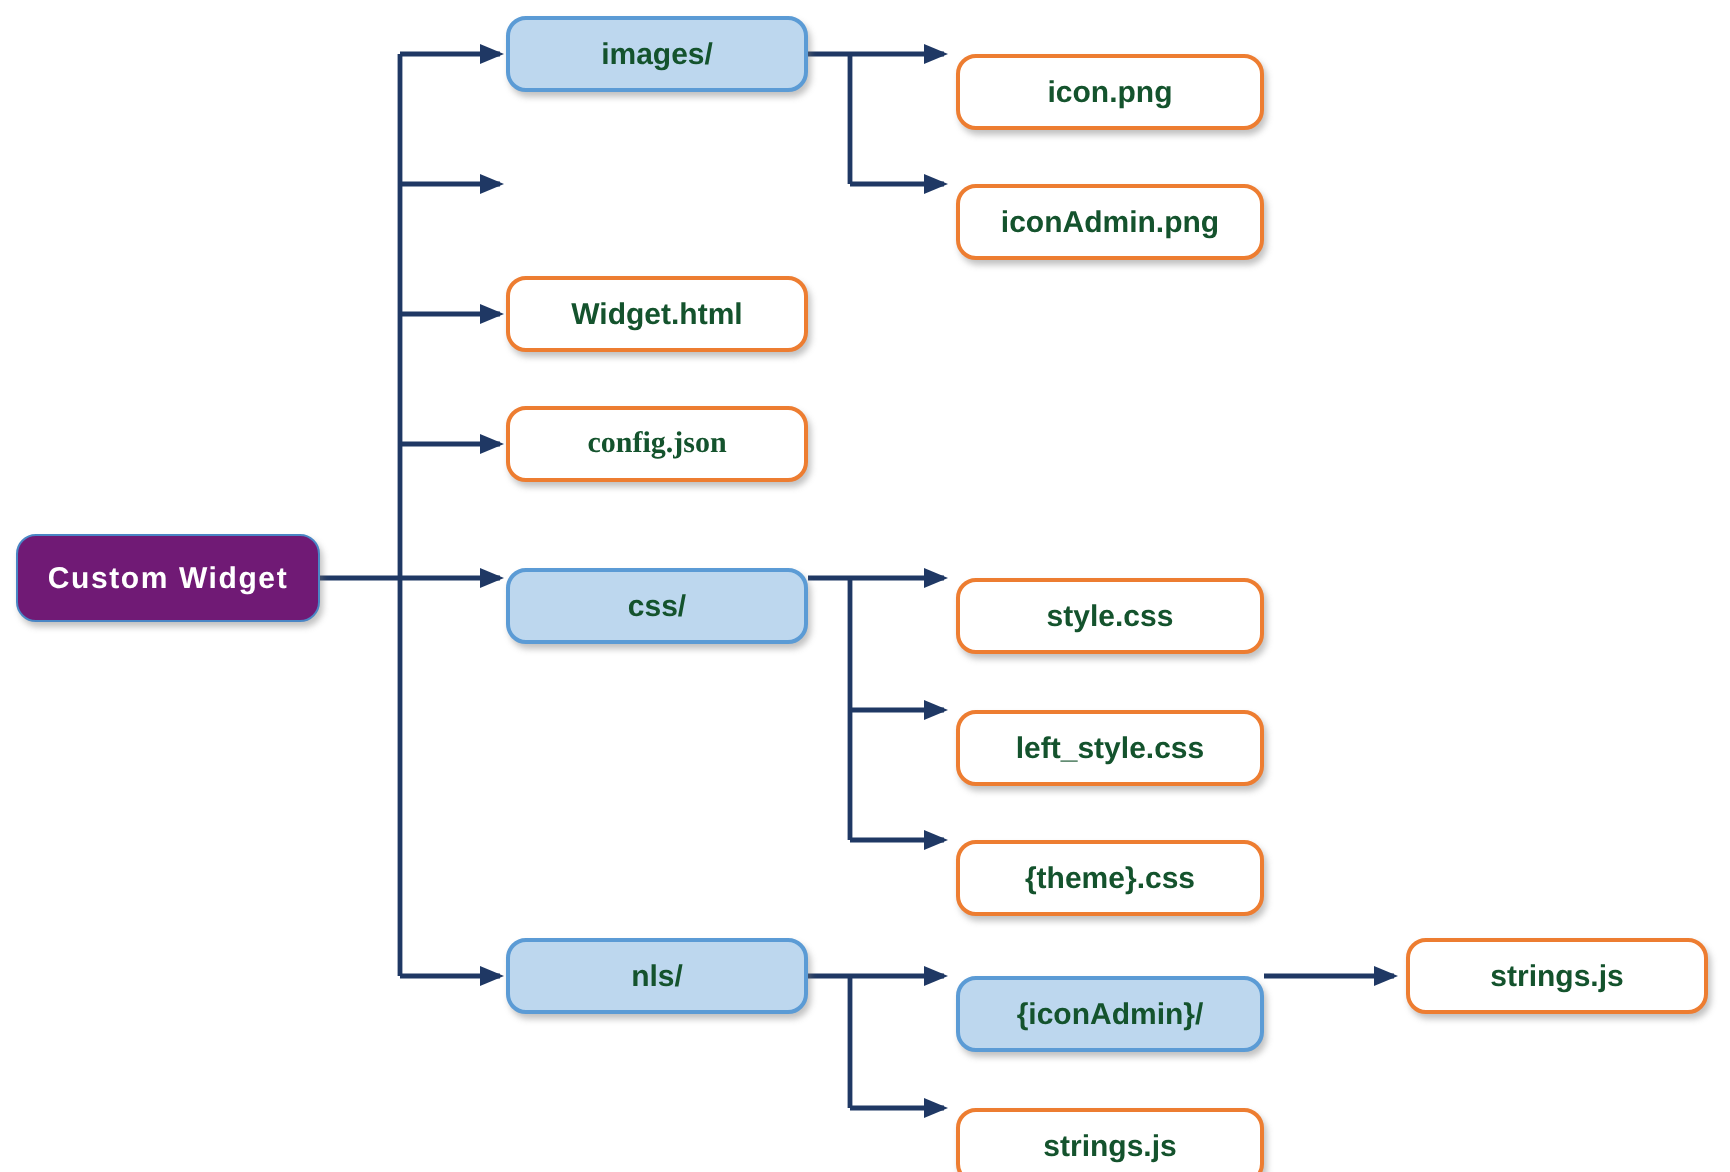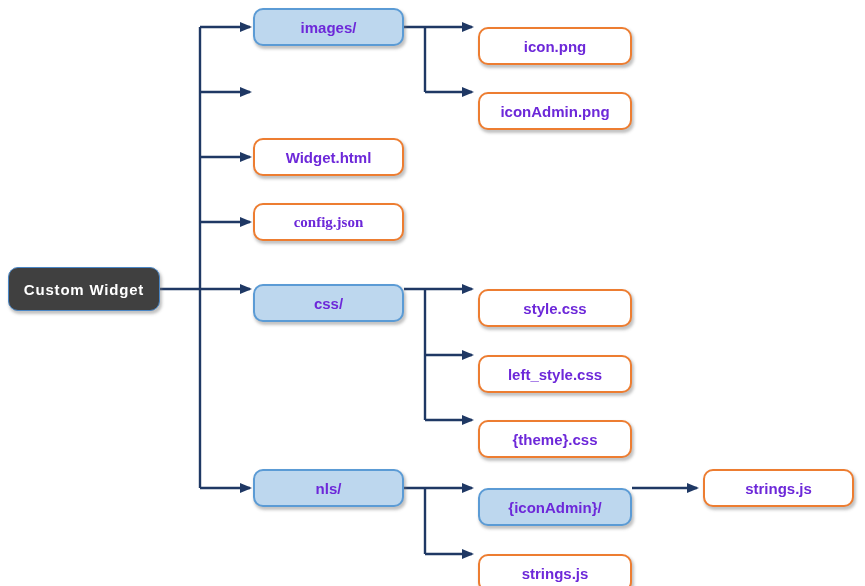--- a/index.html
+++ b/index.html
@@ -23,27 +23,27 @@
   }
   .node {
     position: absolute;
     z-index: 2;
     display: flex;
     align-items: center;
     justify-content: center;
     border-radius: 10px;
     font-weight: bold;
     font-size: 15px;
-    color: #6d28d9;
+    color: #14532d;
     box-shadow: 1.5px 2.5px 3px rgba(120,120,120,0.45);
     box-sizing: border-box;
     text-align: center;
   }
   .node.root {
-    background: #404040;
+    background: #701a75;
     border: 1.5px solid #4A86C5;
     color: #ffffff;
     letter-spacing: 0.8px;
     font-size: 15px;
     align-items: center;
   }
   .node.folder {
     background: #BDD7EE;
     border: 2px solid #5B9BD5;
   }

